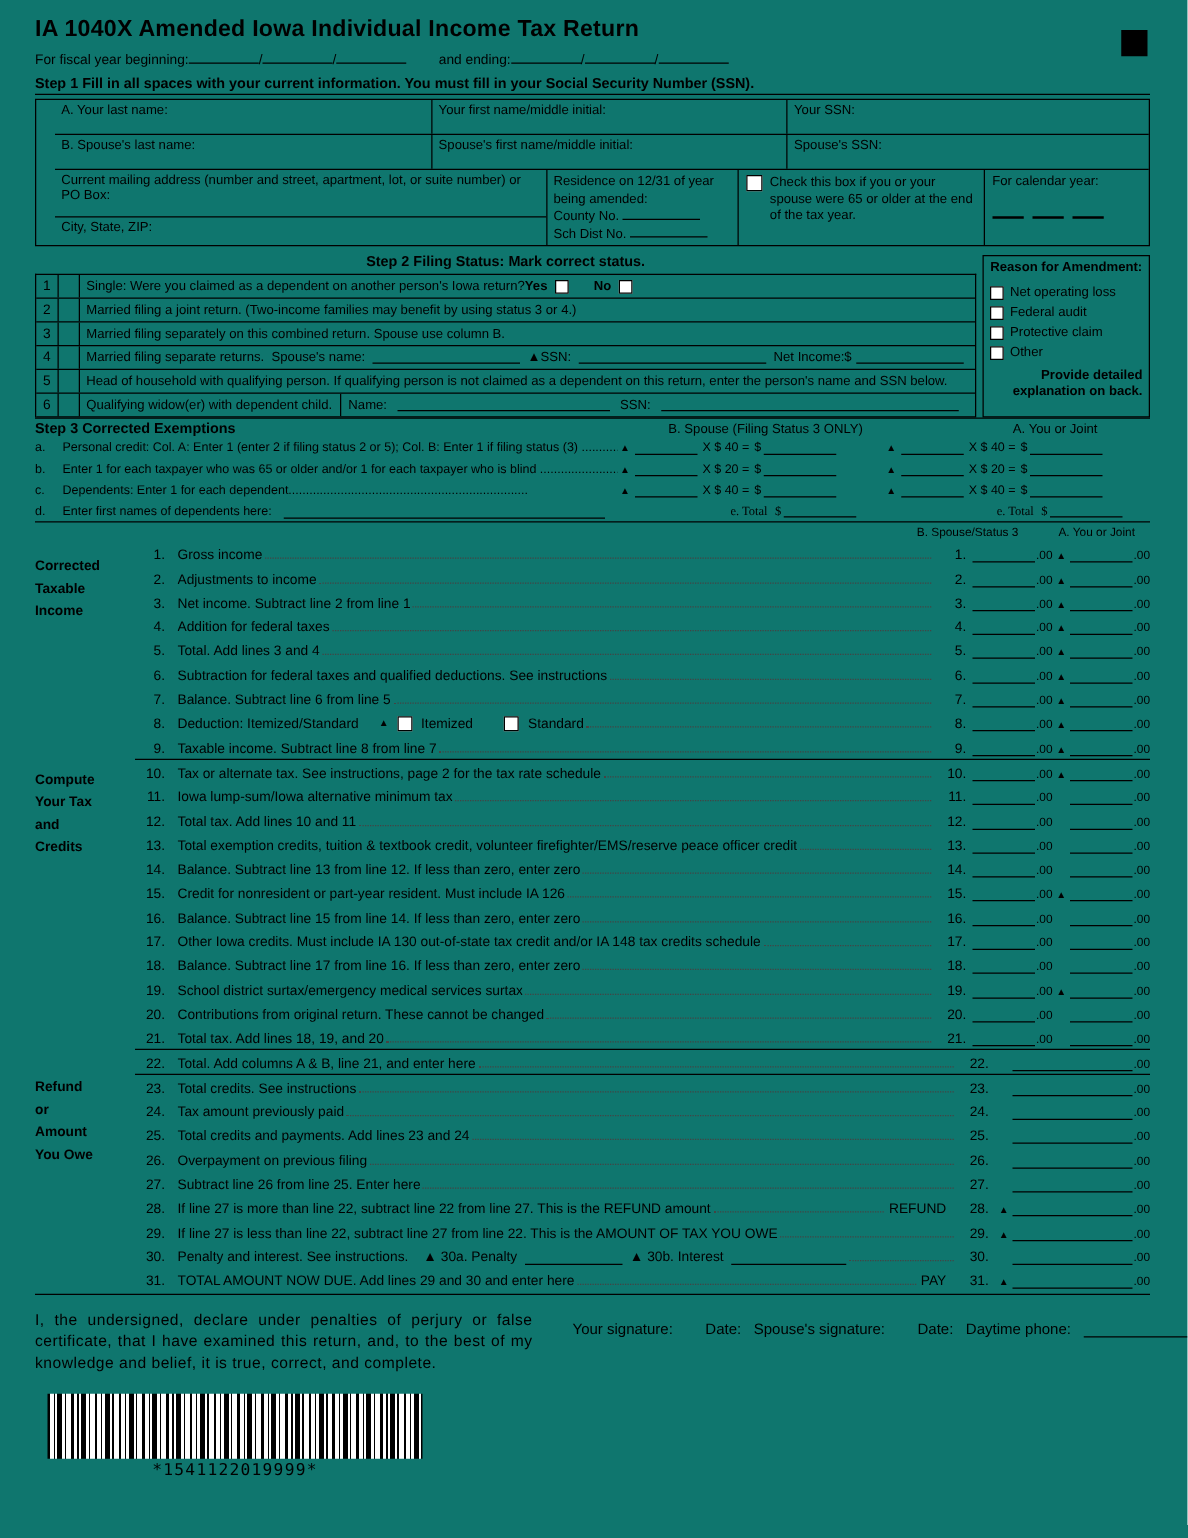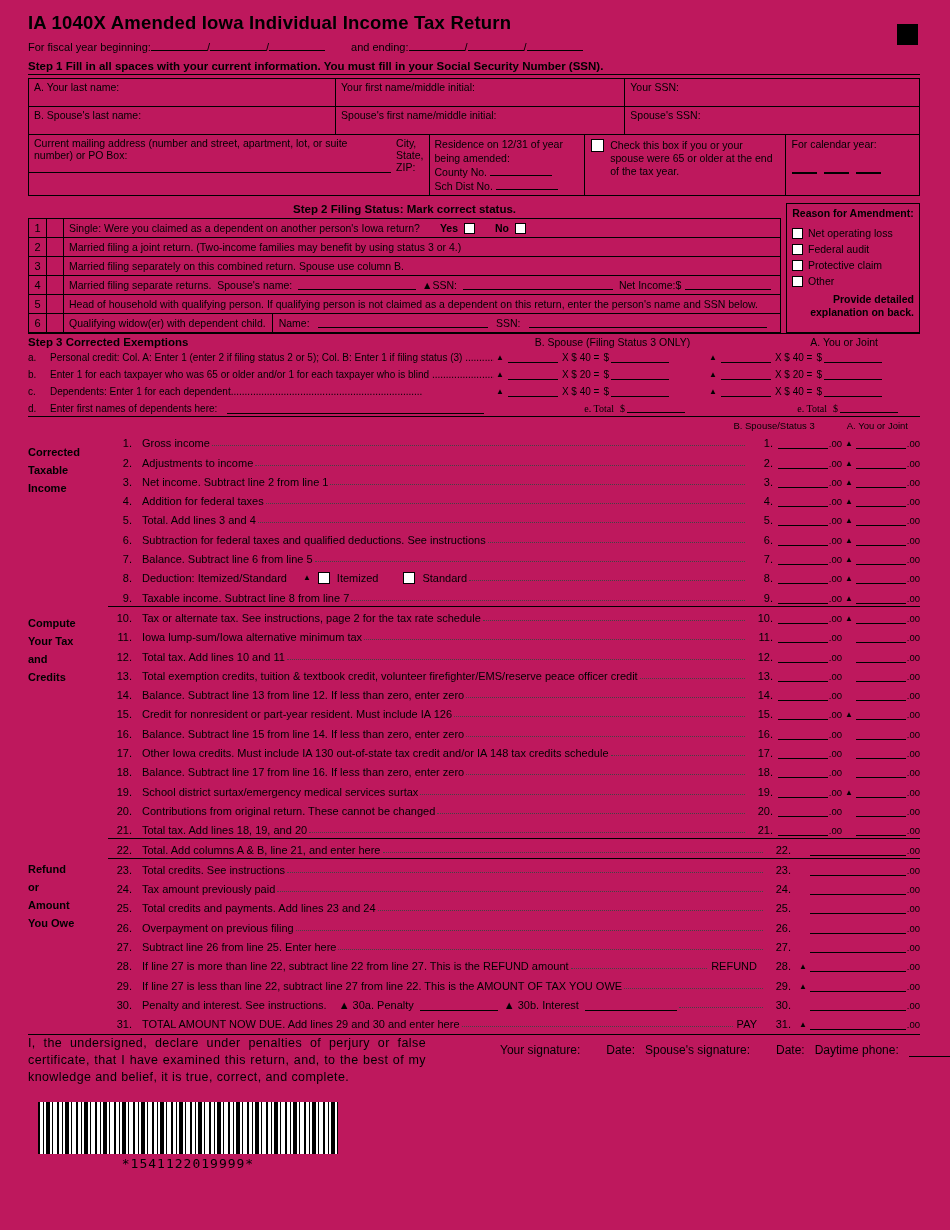--- a/index.html
+++ b/index.html
@@ -1,62 +1,62 @@
 <!DOCTYPE html>
 <html><head>
 <meta charset="utf-8">
 <style>
   * { margin:0; padding:0; box-sizing:border-box; }
   html,body { background:#fff; }
   body { width:950px; font-family:"Liberation Sans", sans-serif; color:#000; }
-  .page { width:950px; height:1230px; background:#be185d; padding:12px 30px 8px 28px; position:relative; overflow:hidden; }
+  .page { width:950px; height:1230px; background:#0f766e; padding:12px 30px 8px 28px; position:relative; overflow:hidden; }
 
   .corner-sq { position:absolute; top:24px; right:32px; width:21px; height:21px; background:#000; }
   .title { font-size:18.5px; font-weight:bold; letter-spacing:.2px; }
 
   .bl { display:inline-block; border-bottom:1px solid #000; height:10px; vertical-align:baseline; }
   .cb { display:inline-block; width:11px; height:11px; border:1px solid #000; background:#fff; flex:none; }
   .cb-lg { width:13px; height:13px; }
   .tri { font-size:8px; line-height:10px; }
 
   .fiscal { font-size:11px; margin-top:7px; white-space:nowrap; }
   .fiscal .bl { width:56px; }
   .fiscal .gap { display:inline-block; width:26px; }
 
   .step-head { font-weight:bold; font-size:11.5px; margin-top:7px; padding-bottom:2px; border-bottom:1.5px solid #000; }
 
   
   .s1 { border:1px solid #000; margin-top:3px; font-size:10.5px; }
-  .s1-r { display:flex; border-bottom:1px solid #000; }
+  .s1-r { display:flex; border-bottom:1px solid #000;margin-left:15px; }
   .s1-r:last-child { border-bottom:none; }
   .s1-c { padding:2px 5px; border-right:1px solid #000; height:27px; }
   .s1-c:last-child { border-right:none; }
   .c-last { width:34.5%; } .c-first { width:32.5%; } .c-ssn { width:33%; }
   .r3 { align-items:stretch; }
-  .c-addr { width:45%; border-right:1px solid #000; display:flex; flex-direction:row; }
+  .c-addr { width:45%; border-right:1px solid #000; display:flex; flex-direction:column; }
   .addr-top { padding:2px 5px; height:38px; border-bottom:1px solid #000; }
   .addr-city { padding:2px 5px; flex:1; }
   .c-res { width:17.5%; border-right:1px solid #000; padding:2px 5px; font-size:10.5px; line-height:14px; }
   .c-res .bl { width:62px; }
   .c-age { width:22.5%; border-right:1px solid #000; padding:4px 6px; display:flex; gap:6px; font-size:10.5px; line-height:13px; }
   .c-cal { width:15%; padding:3px 6px; font-size:10.5px; }
   .cal-blanks { margin-top:14px; display:flex; gap:7px; }
   .cal-blanks .bl { width:25px; border-bottom-width:2px; }
 
   
   .s2-wrap { display:flex; margin-top:7px; }
   .s2-left { flex:1; margin-right:5px; }
   .s2-head { font-weight:bold; font-size:11.5px; padding-bottom:3px;text-align:center; }
   .fs-table { border:1px solid #000; border-bottom:none; font-size:10.5px; }
   .fs-row { display:flex; align-items:stretch; border-bottom:1px solid #000; height:19px; }
   .fs-num { width:18px; border-right:1px solid #000; display:flex; align-items:center; justify-content:center; font-size:11px; flex:none; }
   .fs-mark { width:17px; border-right:1px solid #000; flex:none; }
   .fs-text { flex:1; display:flex; align-items:center; padding:0 5px; min-width:0; white-space:nowrap; overflow:hidden; }
   .fs-text .bl { height:9px; }
-  .yn { display:flex; align-items:center; gap:6px; margin-left:20px; font-weight:bold; }
+  .yn { display:flex; align-items:center; gap:6px; font-weight:bold; }
   .yn .cb { margin-right:14px; }
   .v-split { border-right:1px solid #000; align-self:stretch; display:flex; align-items:center; padding-right:6px; margin-right:6px; }
   .reason-box { width:134px; border:1px solid #000; padding:3px 5px; font-size:10.5px; flex:none; }
   .reason-title { font-weight:bold; text-align:center; line-height:13px; margin-bottom:5px; }
   .reason-opt { display:flex; align-items:center; gap:5px; height:16px; white-space:nowrap; }
   .reason-note { font-weight:bold; line-height:13px; margin-top:4px;text-align:right; }
 
   
   .s3-head { display:flex; align-items:flex-end; border-top:1.5px solid #000; padding-top:2px; font-size:10.5px; }
   .s3-title { font-weight:bold; font-size:11.5px; }
@@ -100,21 +100,21 @@
   .aline { flex:1; border-bottom:1px solid #000; height:9px; }
   .cents { font-size:9.5px; line-height:10px; margin-left:1px; }
   .trislot { width:14px; flex:none; text-align:center; }
   .lboxes { display:inline-flex; align-items:center; gap:7px; margin-left:16px; flex:none; }
   .lboxes .cb { width:12px; height:12px; }
   .lboxes .cb2 { margin-left:18px; }
   .lsub { display:inline-flex; align-items:flex-end; gap:6px; margin-left:12px; flex:none; }
   .lsub .bl.w78 { width:78px; } .lsub .bl.w92 { width:92px; }
 
   
-  .bottom { display:flex; margin-top:0;gap:42px; }
+  .bottom { display:flex; margin-top:12px; }
   .bot-left { width:398px; flex:none; display:flex; flex-direction:column; }
   .declaration { font-size:12.5px; line-height:17px; text-align:justify; letter-spacing:.4px; }
   .barcode { margin:16px 0 0 10px; width:300px; }
   .bars { height:52px; background:repeating-linear-gradient(90deg,#000 0px,#000 2px,#fff 2px,#fff 5px,#000 5px,#000 6px,#fff 6px,#fff 8px,#000 8px,#000 12px,#fff 12px,#fff 14px,#000 14px,#000 15px,#fff 15px,#fff 19px); }
   .bar-text { text-align:center; font-family:"DejaVu Sans Mono", monospace; font-size:13px; letter-spacing:1px; margin-top:2px; }
   .bot-right { flex:1; display:flex; padding-left:32px; }
   .sig-row { display:flex; align-items:flex-end; height:22px; font-size:12px; white-space:nowrap; }
   .sig-row .lbl { padding-right:10px; }
   .sline { border-bottom:1px solid #000; height:12px; }
   .f-main { flex:1.6; margin-right:16px; }

